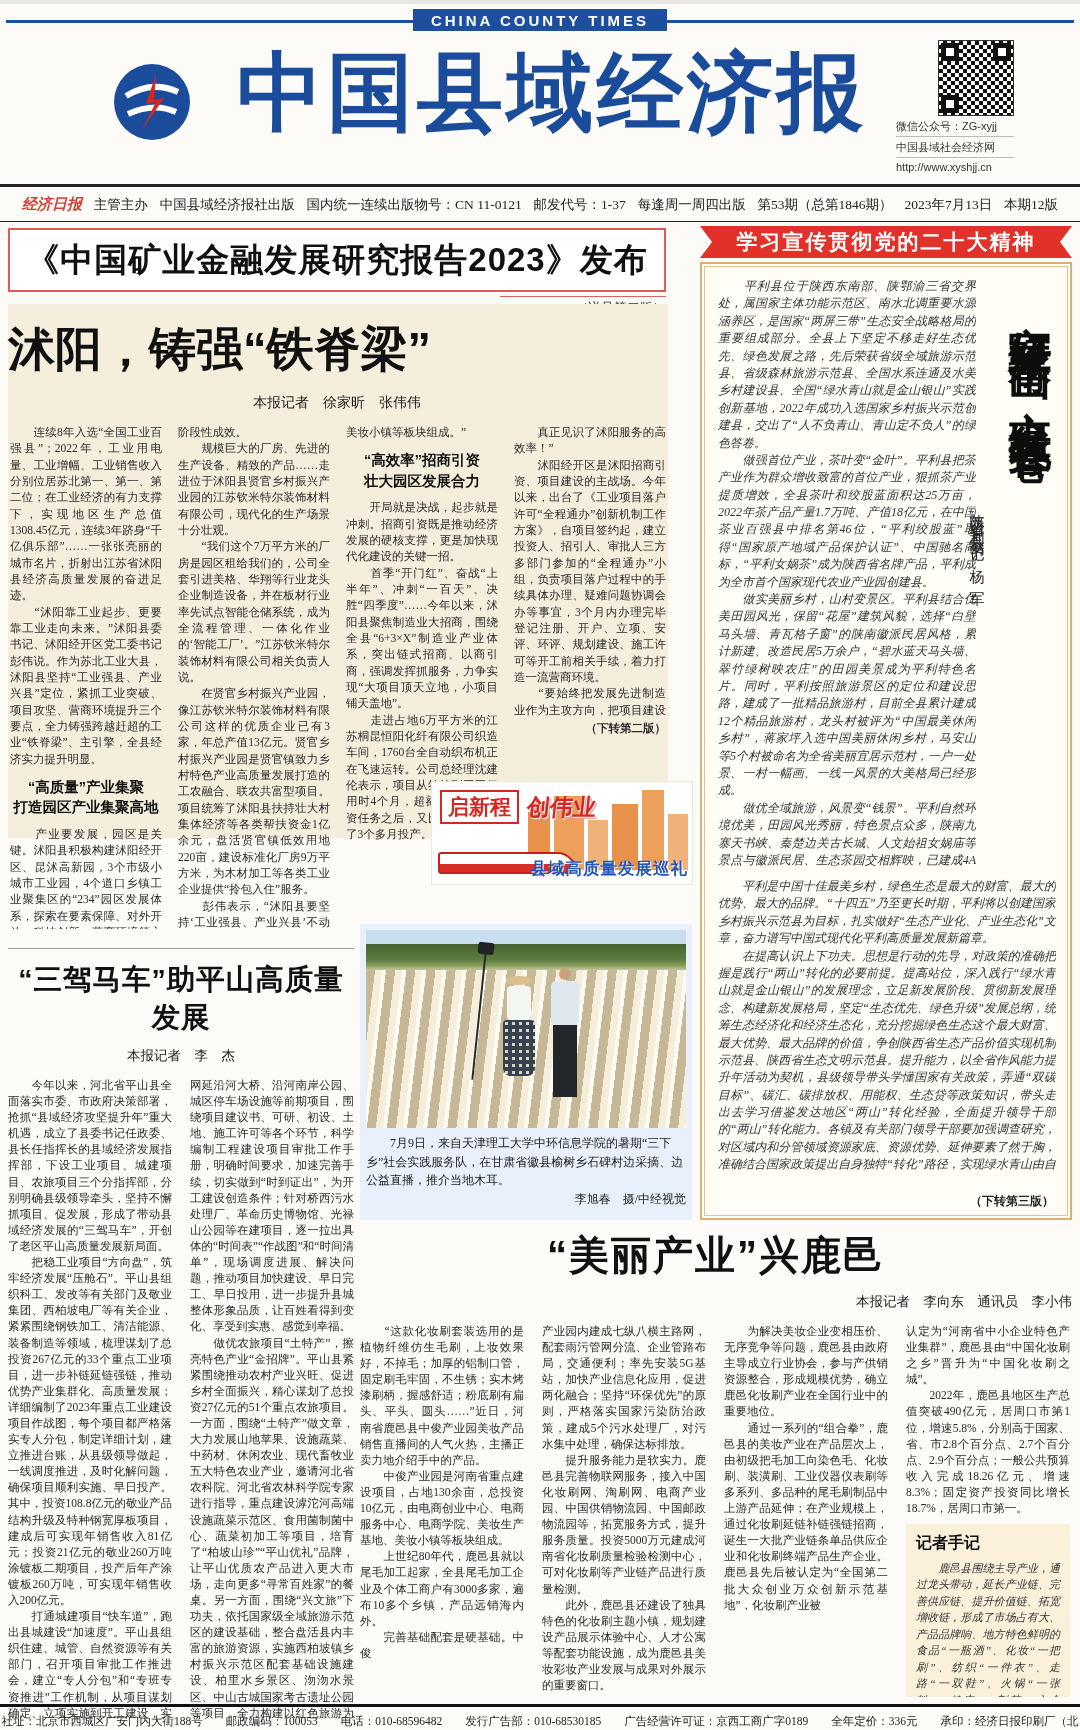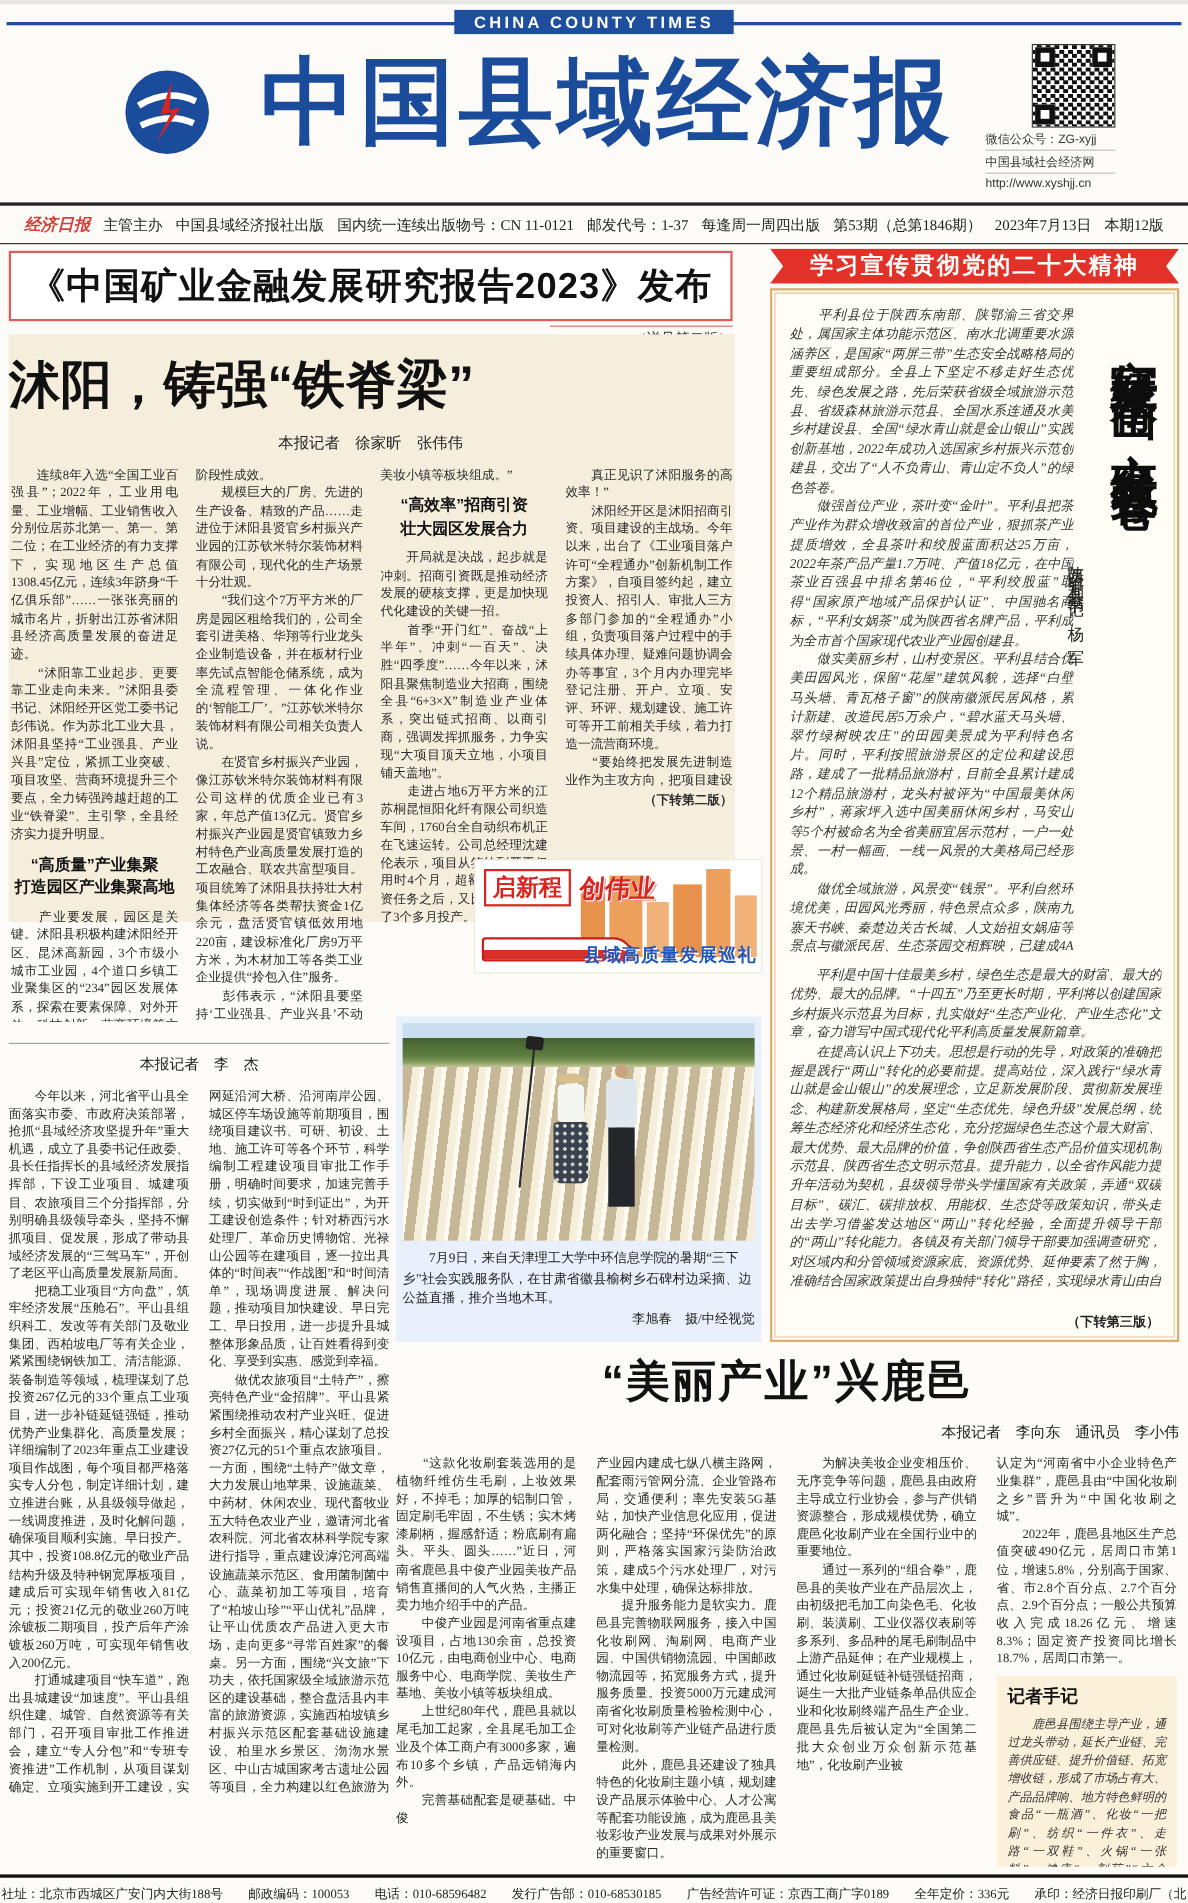--- a/index.html
+++ b/index.html
@@ -236,20 +236,21 @@
       <div class="c-row">
         <span class="c-box">启新程</span>
         <span class="c-out">创伟业</span>
       </div>
       <div class="train"></div>
       <div class="c-sub">县域高质量发展巡礼</div>
     </div>
   </section>
 
   <section class="pingshan">
+    <h2>“三驾马车”助平山高质量发展</h2>
     <div class="byline">本报记者　李　杰</div>
     <div class="cols2">
       <div class="col flow">　　今年以来，河北省平山县全面落实市委、市政府决策部署，抢抓“县域经济攻坚提升年”重大机遇，成立了县委书记任政委、县长任指挥长的县域经济发展指挥部，下设工业项目、城建项目、农旅项目三个分指挥部，分别明确县级领导牵头，坚持不懈抓项目、促发展，形成了带动县域经济发展的“三驾马车”，开创了老区平山高质量发展新局面。
 　　把稳工业项目“方向盘”，筑牢经济发展“压舱石”。平山县组织科工、发改等有关部门及敬业集团、西柏坡电厂等有关企业，紧紧围绕钢铁加工、清洁能源、装备制造等领域，梳理谋划了总投资267亿元的33个重点工业项目，进一步补链延链强链，推动优势产业集群化、高质量发展；详细编制了2023年重点工业建设项目作战图，每个项目都严格落实专人分包，制定详细计划，建立推进台账，从县级领导做起，一线调度推进，及时化解问题，确保项目顺利实施、早日投产。其中，投资108.8亿元的敬业产品结构升级及特种钢宽厚板项目，建成后可实现年销售收入81亿元；投资21亿元的敬业260万吨涂镀板二期项目，投产后年产涂镀板260万吨，可实现年销售收入200亿元。
 　　打通城建项目“快车道”，跑出县城建设“加速度”。平山县组织住建、城管、自然资源等有关部门，召开项目审批工作推进会，建立“专人分包”和“专班专资推进”工作机制，从项目谋划确定、立项实施到开工建设，实行全程跟踪，及时把脉问诊，今年共谋划实施重点城建项目45个，总投资39亿元。针对县城路</div>
       <div class="col flow">网延沿河大桥、沿河南岸公园、城区停车场设施等前期项目，围绕项目建议书、可研、初设、土地、施工许可等各个环节，科学编制工程建设项目审批工作手册，明确时间要求，加速完善手续，切实做到“时到证出”，为开工建设创造条件；针对桥西污水处理厂、革命历史博物馆、光禄山公园等在建项目，逐一拉出具体的“时间表”“作战图”和“时间清单”，现场调度进展、解决问题，推动项目加快建设、早日完工、早日投用，进一步提升县城整体形象品质，让百姓看得到变化、享受到实惠、感觉到幸福。
 　　做优农旅项目“土特产”，擦亮特色产业“金招牌”。平山县紧紧围绕推动农村产业兴旺、促进乡村全面振兴，精心谋划了总投资27亿元的51个重点农旅项目。一方面，围绕“土特产”做文章，大力发展山地苹果、设施蔬菜、中药材、休闲农业、现代畜牧业五大特色农业产业，邀请河北省农科院、河北省农林科学院专家进行指导，重点建设滹沱河高端设施蔬菜示范区、食用菌制菌中心、蔬菜初加工等项目，培育了“柏坡山珍”“平山优礼”品牌，让平山优质农产品进入更大市场，走向更多“寻常百姓家”的餐桌。另一方面，围绕“兴文旅”下功夫，依托国家级全域旅游示范区的建设基础，整合盘活县内丰富的旅游资源，实施西柏坡镇乡村振兴示范区配套基础设施建设、柏里水乡景区、沕沕水景区、中山古城国家考古遗址公园等项目，全力构建以红色旅游为引领，中山文化游、温泉康养游、乡村休闲游等多元融合的发展格局，争创全国红色旅游融合发展示范区，不断擦亮“红色平山、英雄之城”名片。</div>
     </div>
   </section>
 

